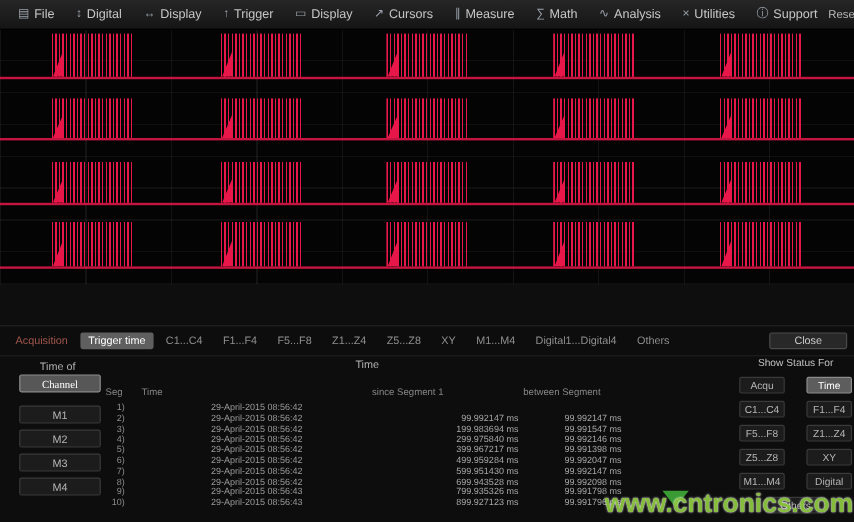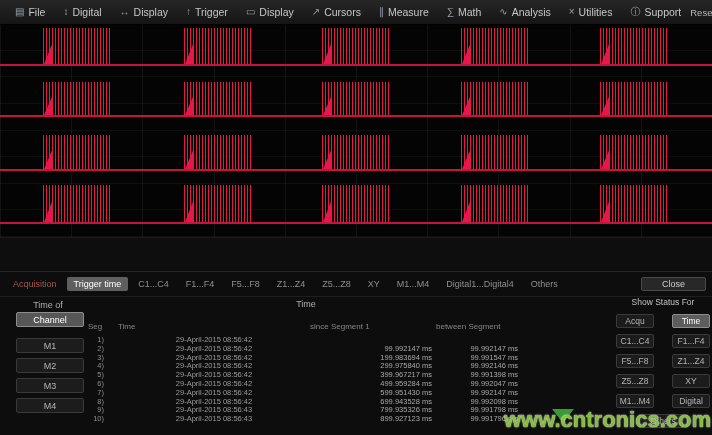--- a/index.html
+++ b/index.html
@@ -49,21 +49,21 @@
   .close-btn {
     position:absolute; right:6px; top:277px; padding:1px 20px; font-size:9px;
     background:#282828; border:1px solid #4a4a4a; color:#cfcfcf; border-radius:2px;
   }
   .dlg-sep { position:absolute; left:0; top:296px; width:712px; height:1px; background:#1e1e1e; }
   .timeof-title { position:absolute; left:0; top:300px; width:96px; text-align:center; font-size:9px; color:#b0b0b0; }
   .side-btn {
     position:absolute; left:16px; width:68px; height:15px; line-height:14px; text-align:center;
     font-size:9px; background:#1c1c1c; border:1px solid #3a3a3a; color:#b5b5b5; border-radius:2px;
   }
-  .side-btn.selected { background:#575757; border-color:#8d8d8d; color:#fff; }
+  .side-btn.selected { background:#575757; border-color:#8d8d8d; color:#fff;font-family:Liberation Serif, serif; }
   .seg-table { position:absolute; left:88px; top:299px; width:436px; }
   .tbl-title { text-align:center; font-size:9px; color:#b0b0b0; }
   .tbl-head, .tbl-row { display:grid; grid-template-columns:30px 192px 126px 84px; }
   .tbl-head { margin-top:13px; font-size:8px; color:#868686; }
   .tbl-head div { }
   .tbl-rows { margin-top:5px; }
   .tbl-row { font-size:7.5px; line-height:8.8px; color:#9a9a9a; }
   .tbl-row .c0 { text-align:right; padding-right:14px; color:#8d8d8d; }
   .tbl-row .c1 { text-align:center; }
   .tbl-row .c2 { text-align:right; padding-right:4px; color:#a8a8a8; }

